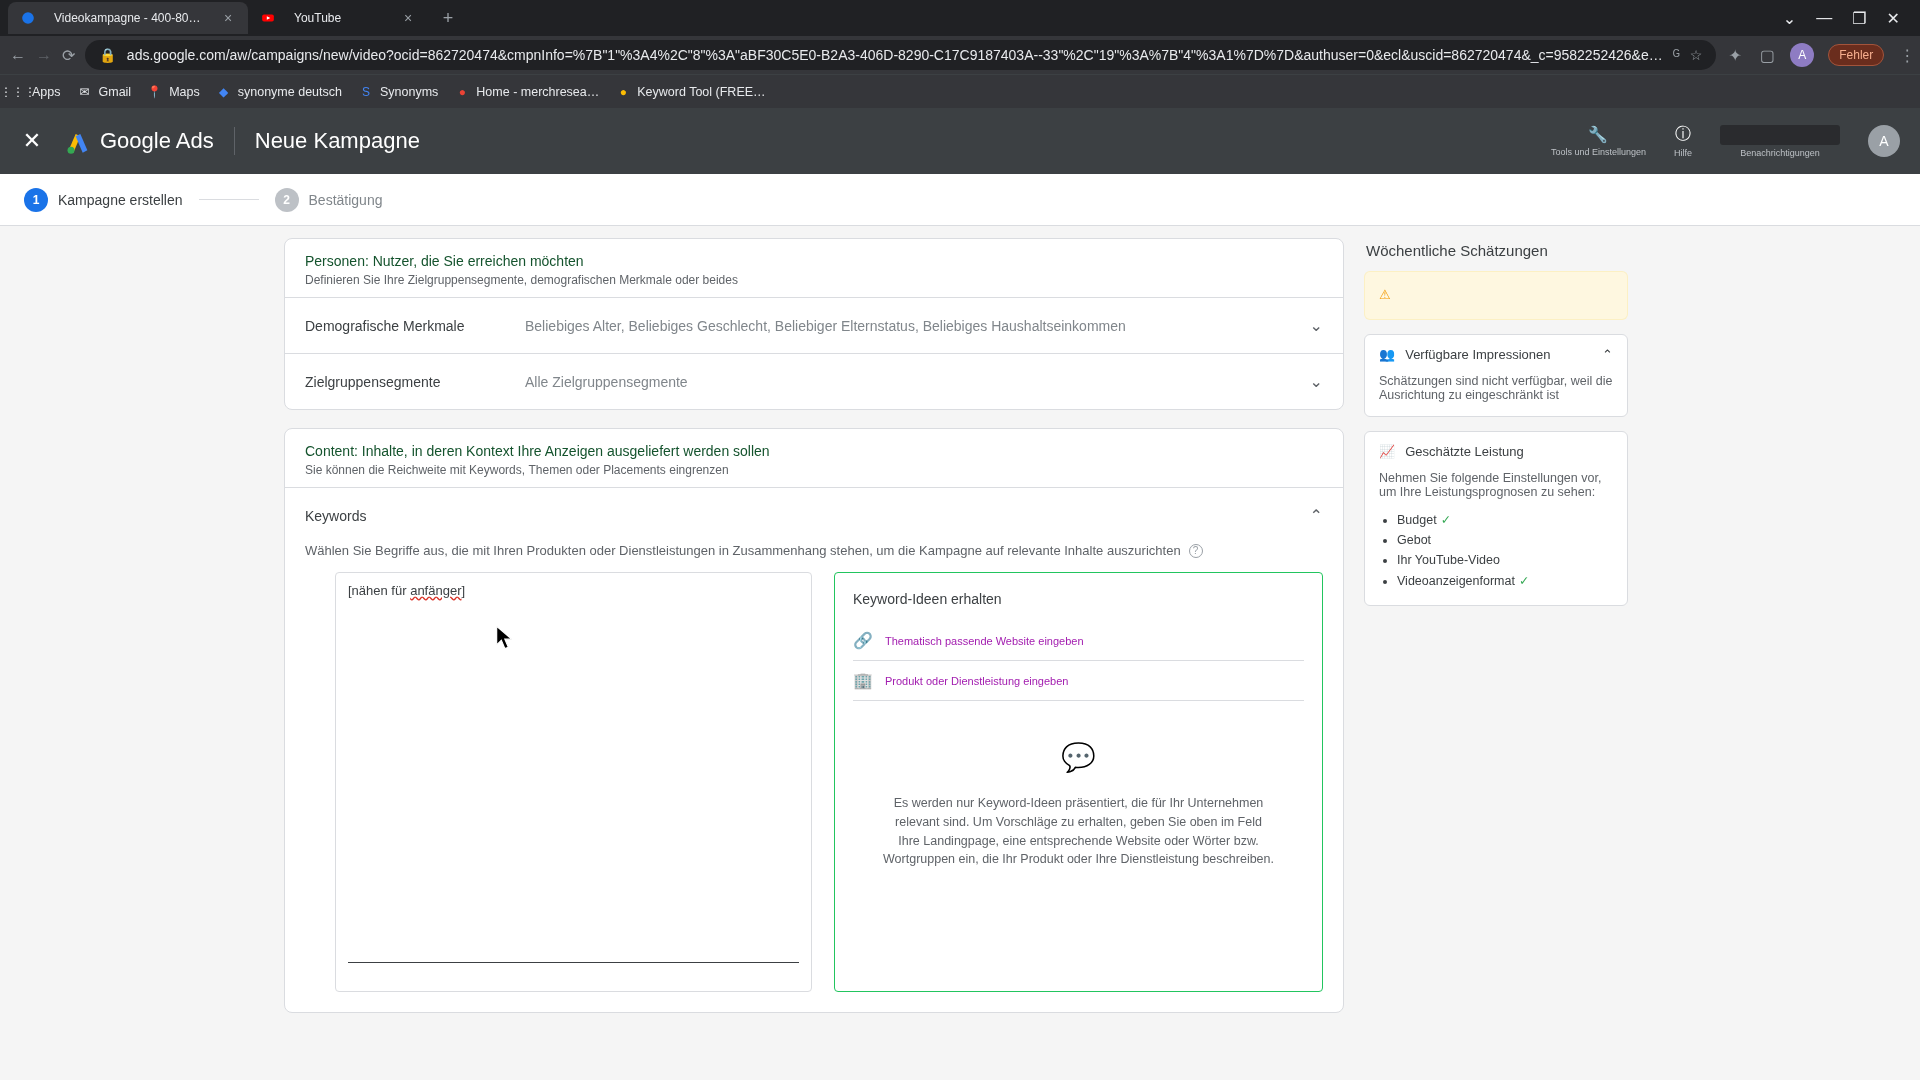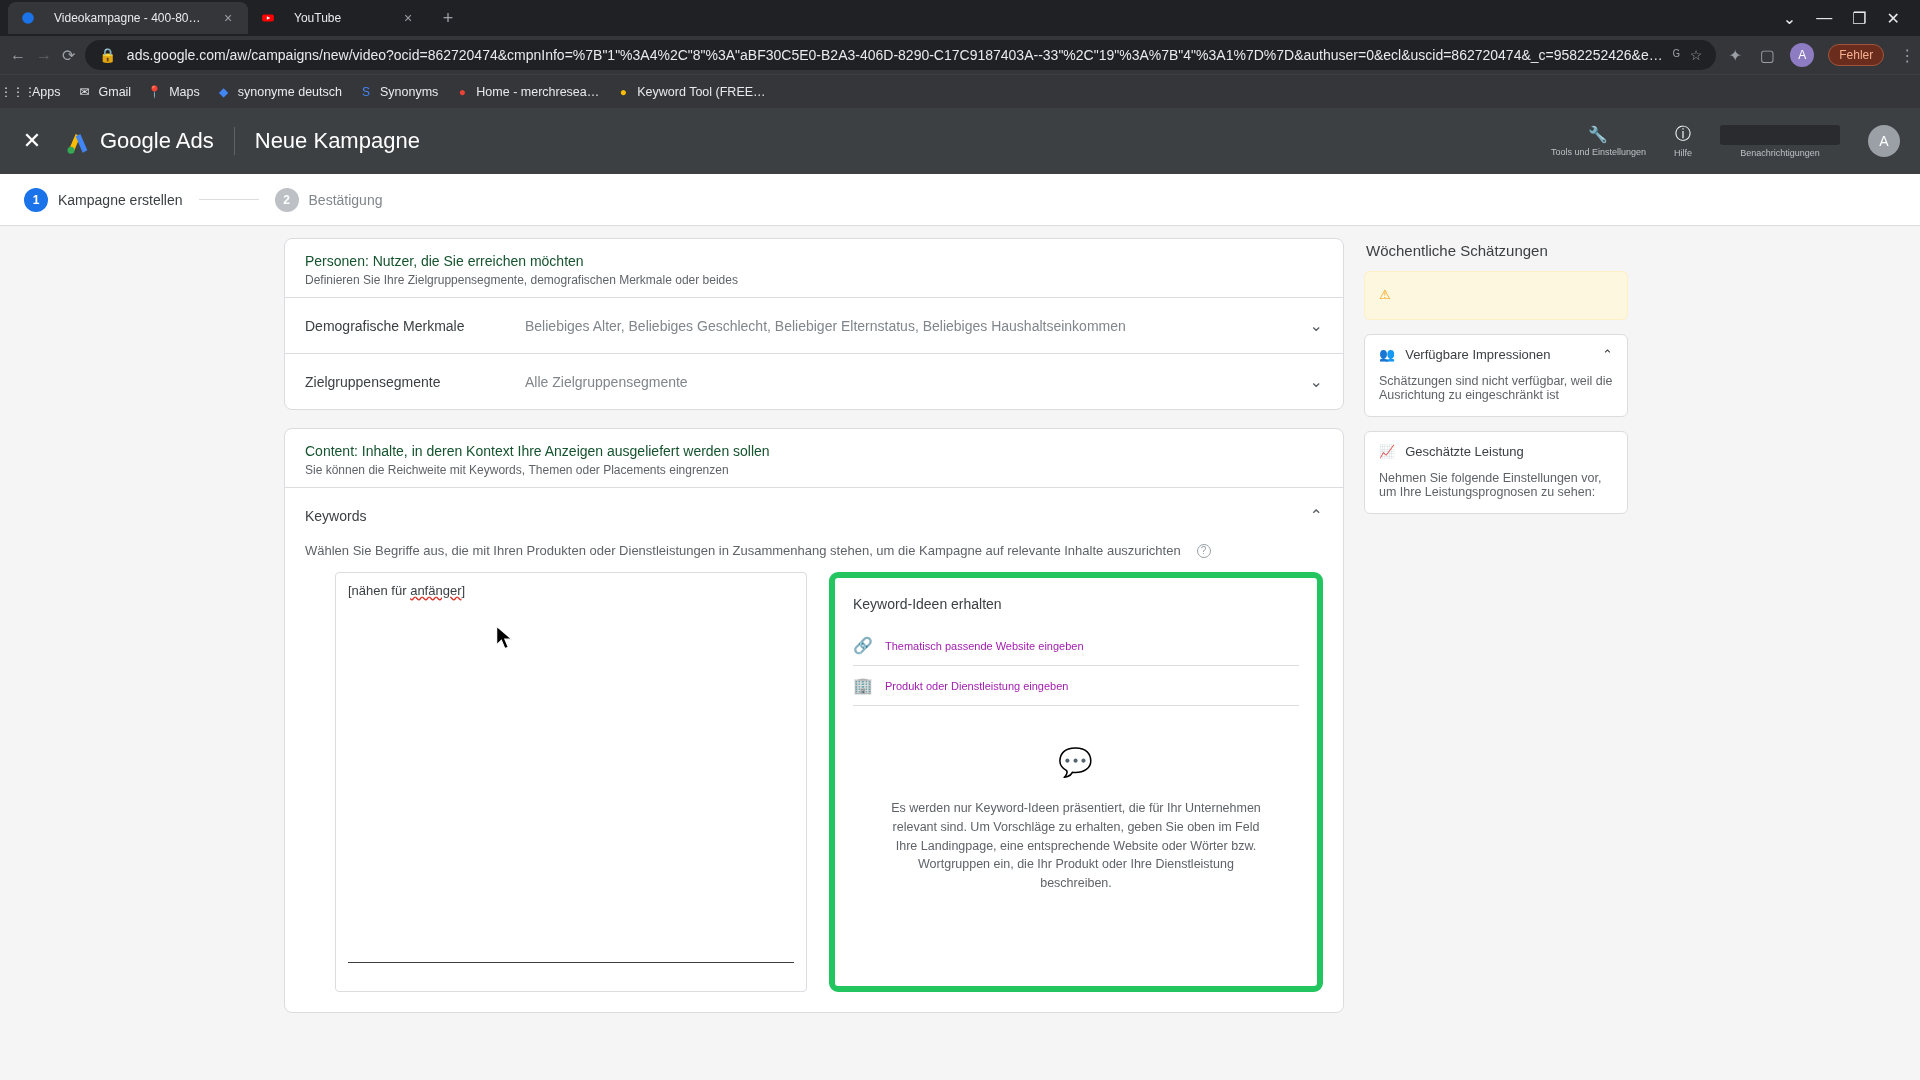--- a/index.html
+++ b/index.html
@@ -67,29 +67,29 @@
 .card-sub strong { font-weight: 500; }
 
 .row-btn { display: flex; align-items: center; padding: 18px 20px; border-top: 1px solid #dadce0; cursor: pointer; }
 .row-label { width: 220px; font-size: 14px; color: #3c4043; }
 .row-val { flex: 1; font-size: 14px; color: #80868b; }
 .chevron { color: #5f6368; }
 
 .section-head { display: flex; align-items: center; padding: 18px 20px; border-top: 1px solid #dadce0; cursor: pointer; }
 .section-head .title { font-size: 14px; color: #3c4043; }
 .section-body { padding: 0 20px 20px; }
-.hint { font-size: 13px; color: #5f6368; margin: 0 0 14px; display: flex; align-items: center; gap: 16px; }
+.hint { font-size: 13px; color: #5f6368; margin: 0 0 14px; display: flex; align-items: center; gap: 8px; }
 
 .kw-flex { display: flex; gap: 22px; }
 .kw-textarea { flex: 1; border: 1px solid #dadce0; border-radius: 4px; min-height: 420px; padding: 10px 12px; font-size: 13px; color: #3c4043; position: relative; margin-left: 30px; }
 .kw-textarea .cursor-line { position: absolute; bottom: 28px; left: 12px; right: 12px; height: 1px; background: #3c4043; }
 .kw-text { white-space: pre-wrap; }
 .kw-text .err { text-decoration: underline wavy #d93025; }
 
-.kw-ideas { flex: 1; border: 6px solid #22c55e; border-radius: 9px; padding: 18px; }
+.kw-ideas { flex: 1; border: 1px solid #22c55e; border-radius: 4px; padding: 18px; }
 .kw-ideas h4 { font-size: 14px; font-weight: 500; color: #3c4043; margin-bottom: 14px; }
 .idea-input { display: flex; align-items: center; gap: 12px; border-bottom: 1px solid #dadce0; padding: 10px 0; }
 .idea-ico { width: 20px; color: #5f6368; display:flex;align-items:center;justify-content:center; }
 .idea-ph { font-size: 11px; color: #a21caf; text-align: center; }
 .idea-empty { text-align: center; padding: 40px 30px 10px; }
 .idea-empty .big-ico { font-size: 28px; color: #9aa0a6; margin-bottom: 20px; }
 .idea-empty p { font-size: 12.5px; color: #5f6368; line-height: 1.5; }
 
 
 .side-title { font-size: 15px; color: #3c4043; padding: 4px 2px 12px; }
@@ -323,20 +323,26 @@
       <div class="side-card-body">Schätzungen sind nicht verfügbar, weil die Ausrichtung zu eingeschränkt ist</div>
     </div>
 
     <div class="side-card">
       <div class="side-card-head">
         <span>📈</span>
         <span>Geschätzte Leistung</span>
       </div>
       <div class="side-card-body">
         <div>Nehmen Sie folgende Einstellungen vor, um Ihre Leistungsprognosen zu sehen:</div>
+        <ul>
+          <li><span>Budget</span><span class="check">✓</span></li>
+          <li><span>Gebot</span></li>
+          <li><span>Ihr YouTube-Video</span></li>
+          <li><span>Videoanzeigenformat</span><span class="check">✓</span></li>
+        </ul>
       </div>
     </div>
   </div>
 </div>
 
 <div class="mouse-cursor">
   <svg viewBox="0 0 24 24">
       <path d="M4 2 L4 18 L8 14 L11 21 L14 20 L11 13 L17 13 Z" fill="#000" stroke="#fff" stroke-width="1"></path>
     </svg>
 </div>

